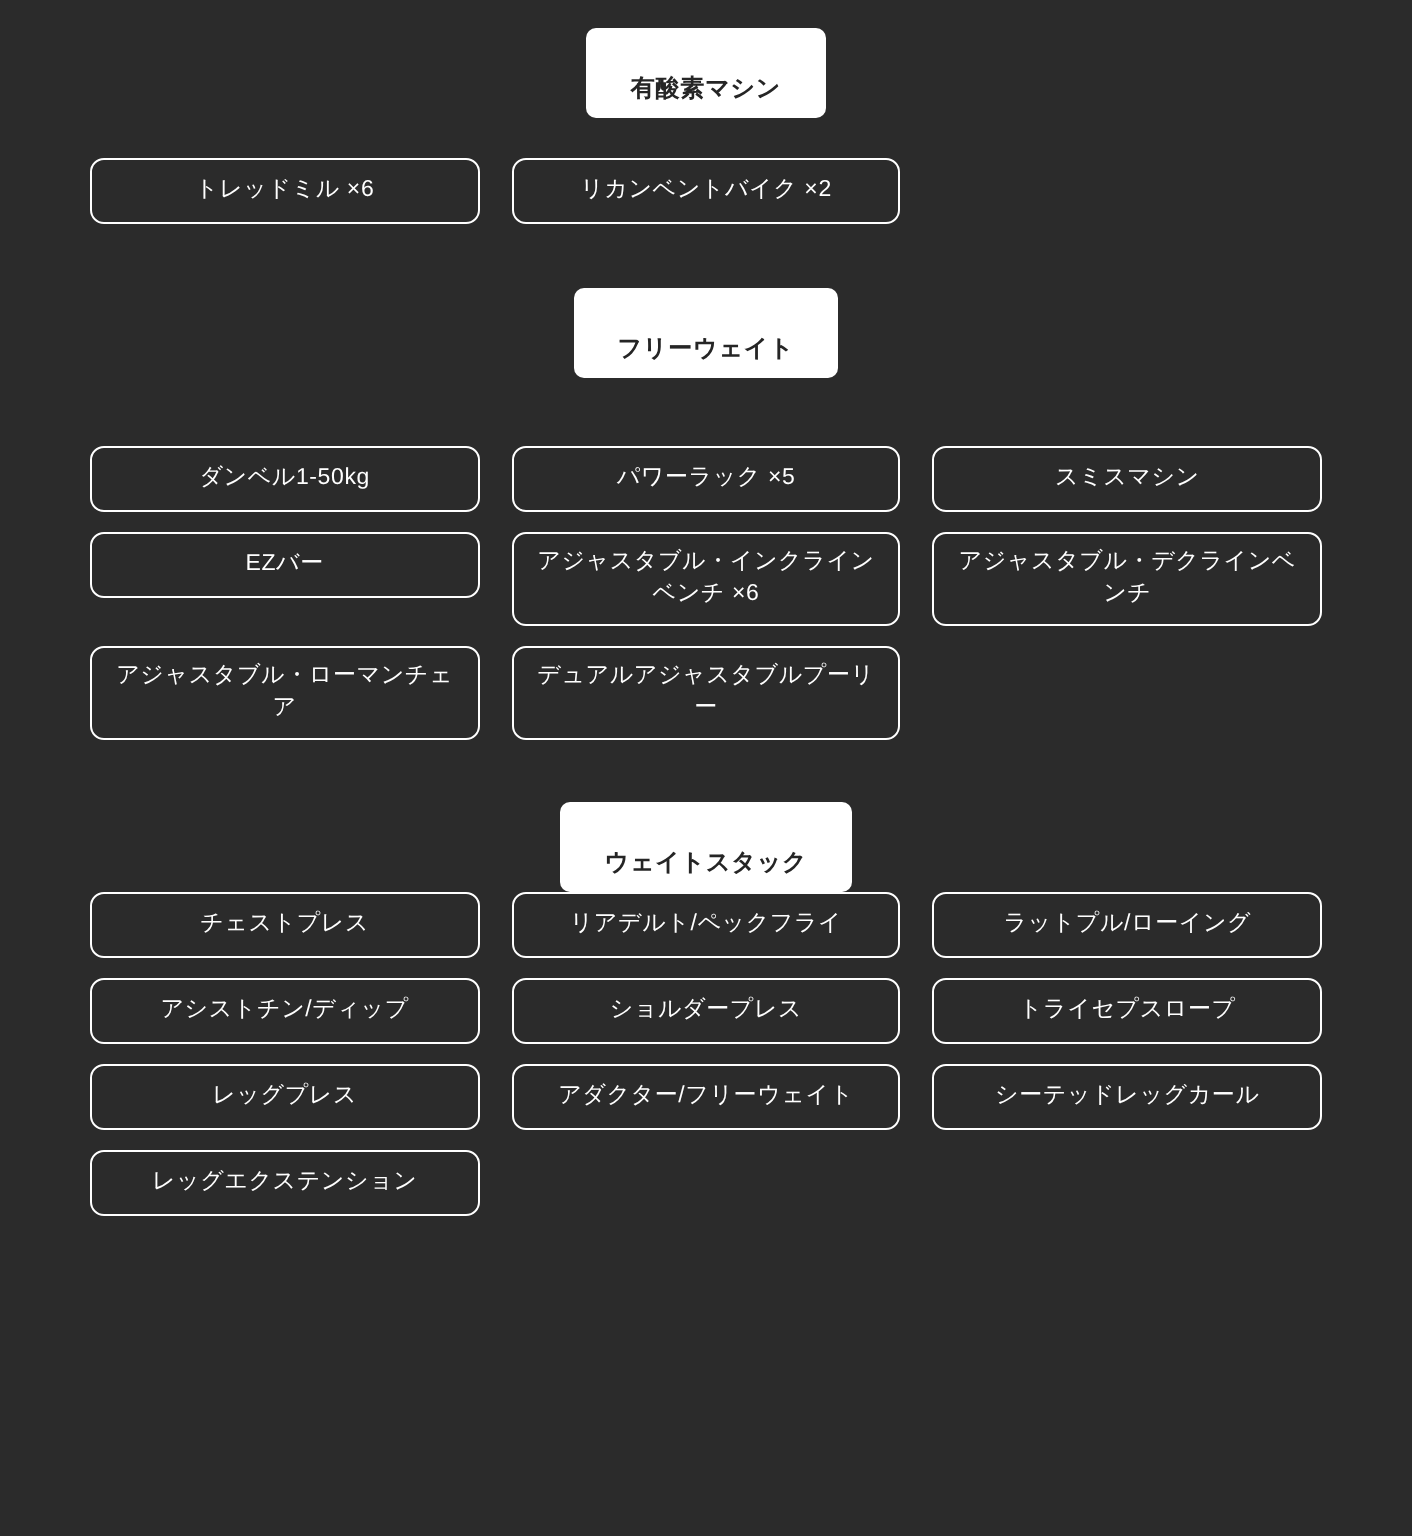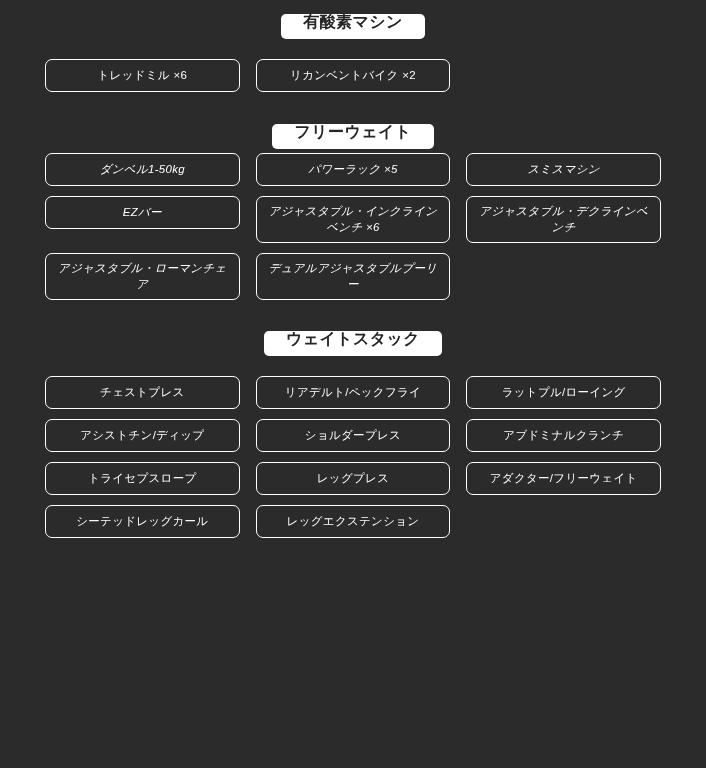--- a/index.html
+++ b/index.html
@@ -24,25 +24,25 @@
     width: 100%;
   }
   .section-header-row {
     display: flex;
     justify-content: center;
     align-items: center;
   }
   .section-pill {
     background: #ffffff;
     color: #252525;
-    font-size: 16px;
+    font-size: 12px;
     font-weight: bold;
     letter-spacing: 0.4px;
     border-radius: 5px;
-    padding: 0 22px 9px 22px;
+    padding: 24px 22px 9px 22px;
     line-height: 1;
     white-space: nowrap;
     text-align: center;
   }
   .tag-grid {
     display: grid;
     grid-template-columns: repeat(3, 1fr);
     column-gap: 16px;
     row-gap: 10px;
     align-items: start;
@@ -62,24 +62,24 @@
     align-items: center;
     justify-content: center;
     text-align: center;
   }
 
   
   .s1 .section-header-row { padding-top: 14px; }
   .s1 .tag-grid { margin-top: 20px; }
 
   .s2 .section-header-row { padding-top: 32px; }
-  .s2 .tag-grid { margin-top: 4px; font-style: italic; }
+  .s2 .tag-grid { margin-top: 34px; }
 
   .s3 .section-header-row { padding-top: 31px; }
-  .s3 .tag-grid { margin-top: 20px; }
+  .s3 .tag-grid { }
 
   .s4 .section-header-row { padding-top: 31px; }
   .s4 .tag-grid { margin-top: 20px; }
 </style>
 </head>
 <body>
 
 <div class="page">
 
   <div class="section s1">
@@ -111,21 +111,20 @@
   <div class="section s3">
     <div class="section-header-row">
       <div class="section-pill">ウェイトスタック</div>
     </div>
     <div class="tag-grid">
       <div class="tag">チェストプレス</div>
       <div class="tag">リアデルト/ペックフライ</div>
       <div class="tag">ラットプル/ローイング</div>
       <div class="tag">アシストチン/ディップ</div>
       <div class="tag">ショルダープレス</div>
-      <div class="tag">アブドミナルクランチ</div>
       <div class="tag">トライセプスロープ</div>
       <div class="tag">レッグプレス</div>
       <div class="tag">アダクター/フリーウェイト</div>
       <div class="tag">シーテッドレッグカール</div>
       <div class="tag">レッグエクステンション</div>
     </div>
   </div>
 
 
 </div>

